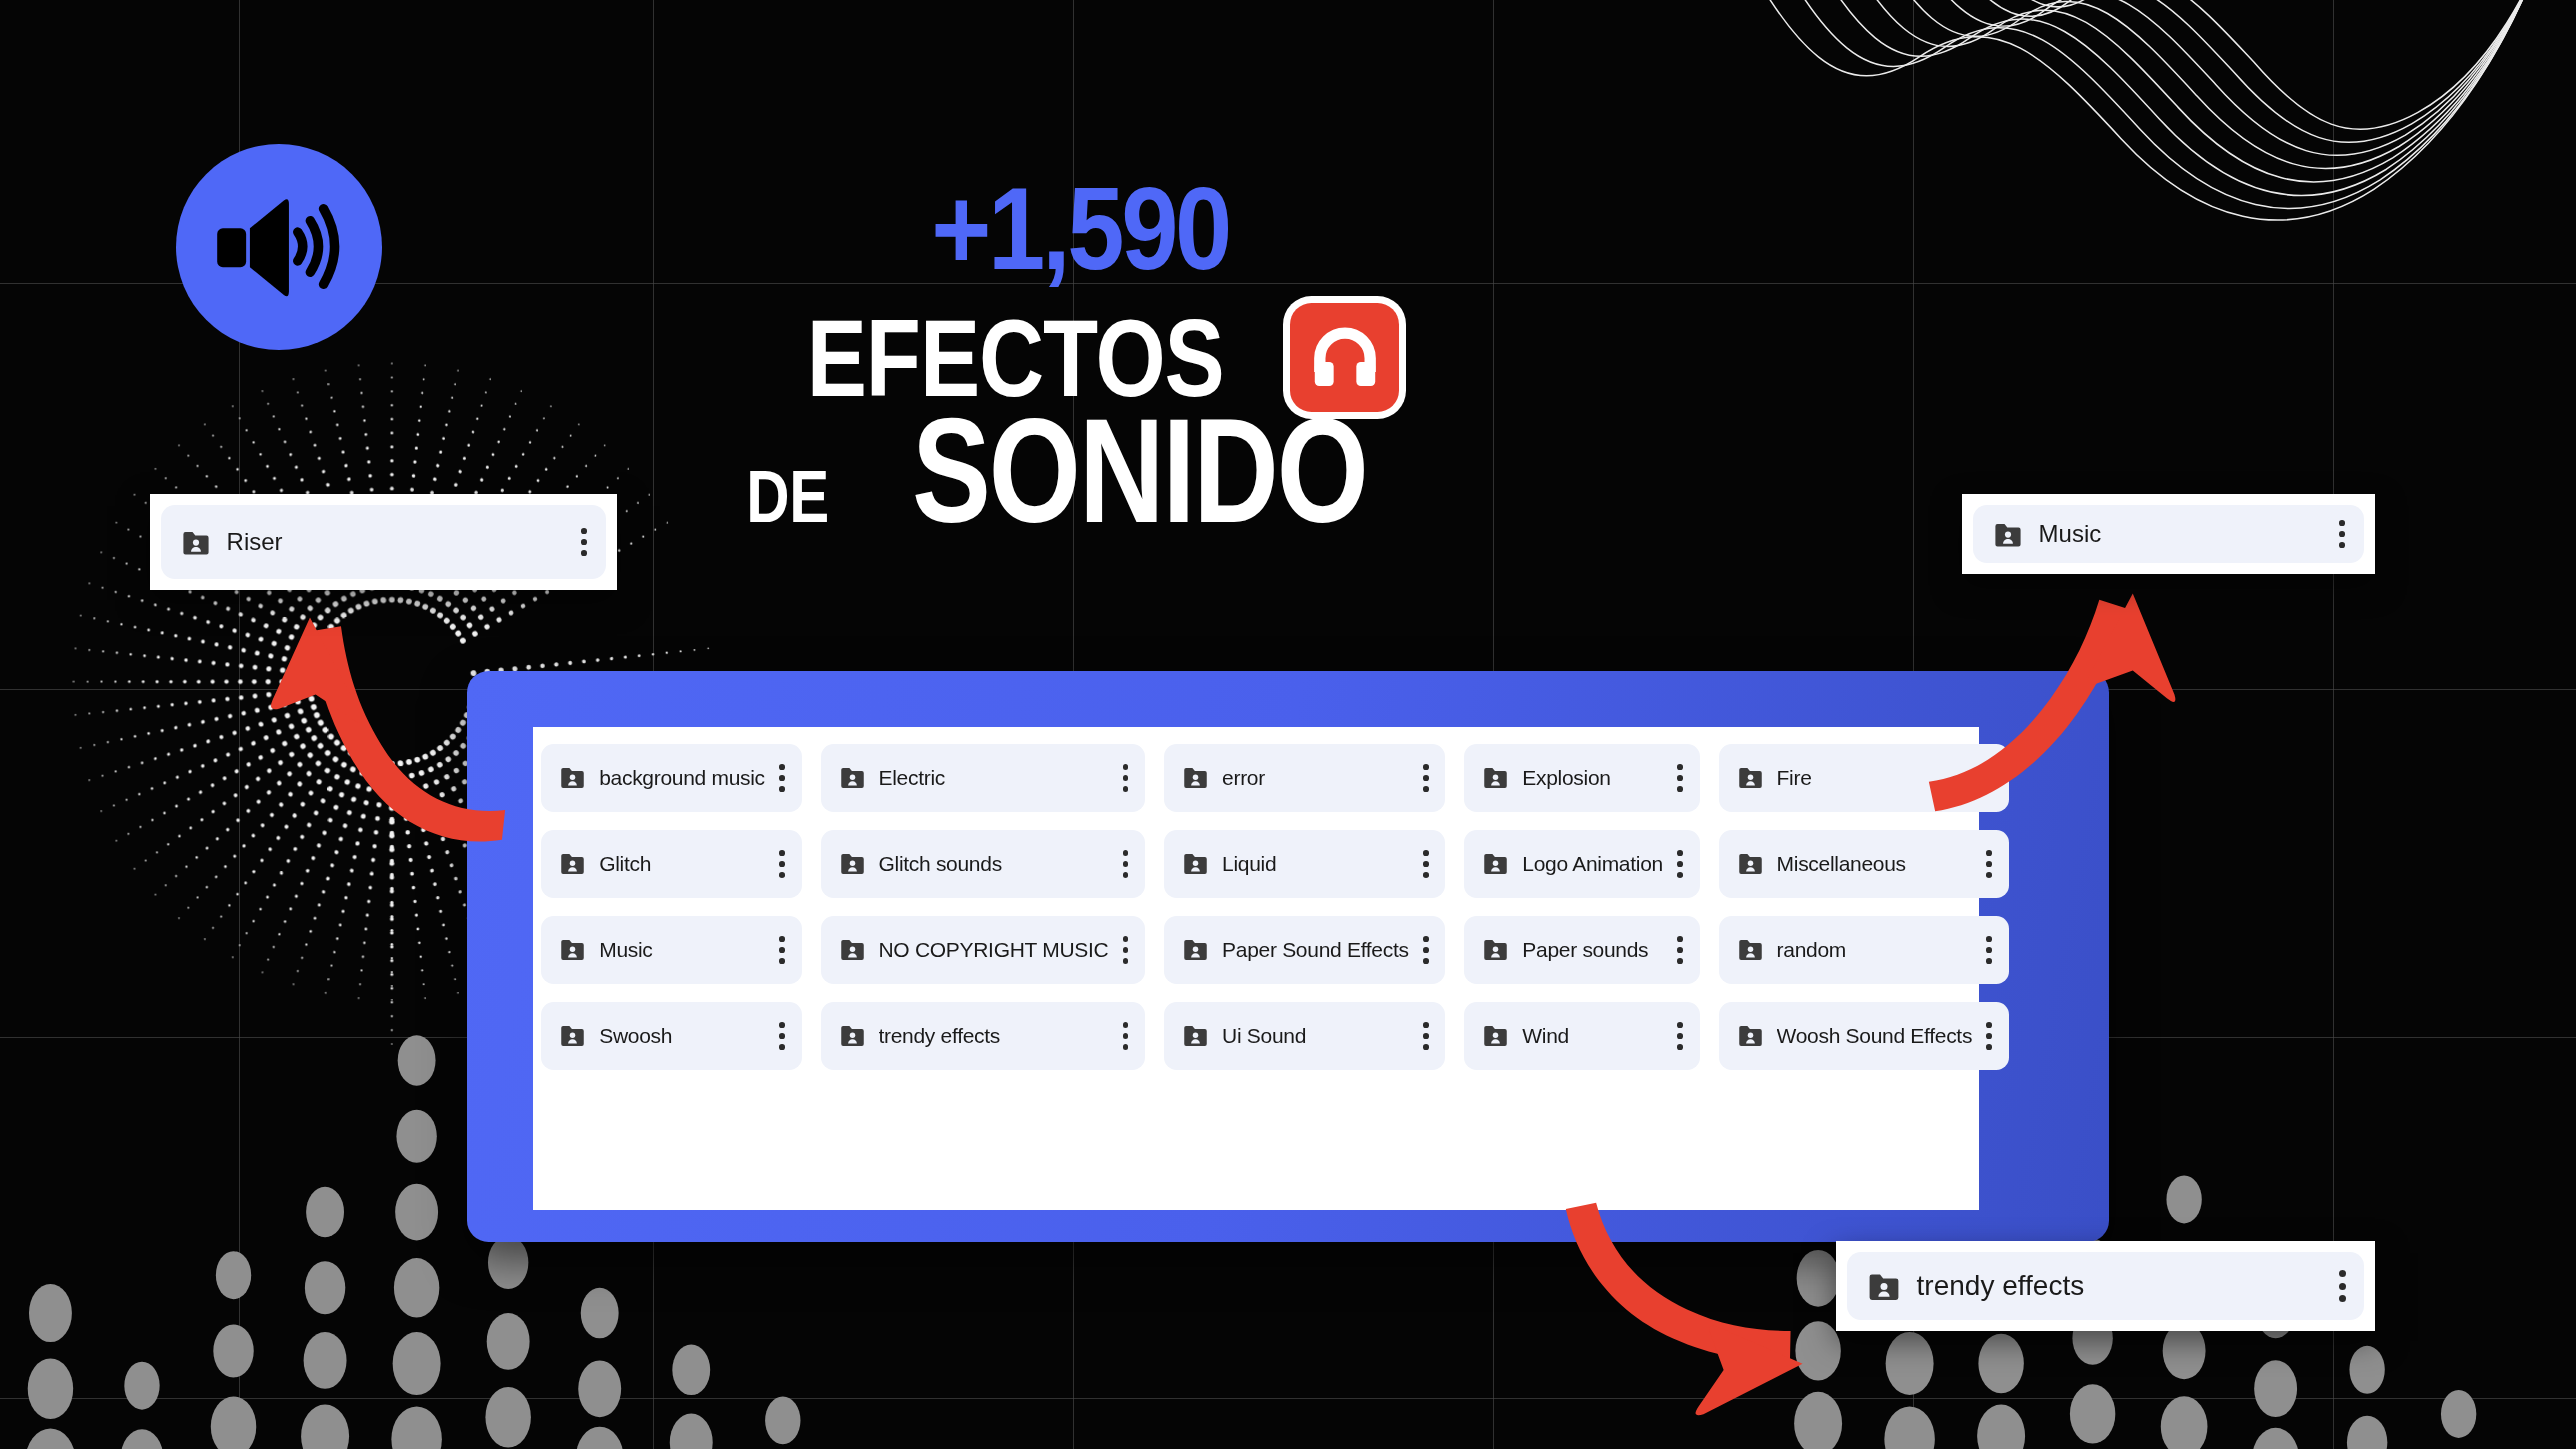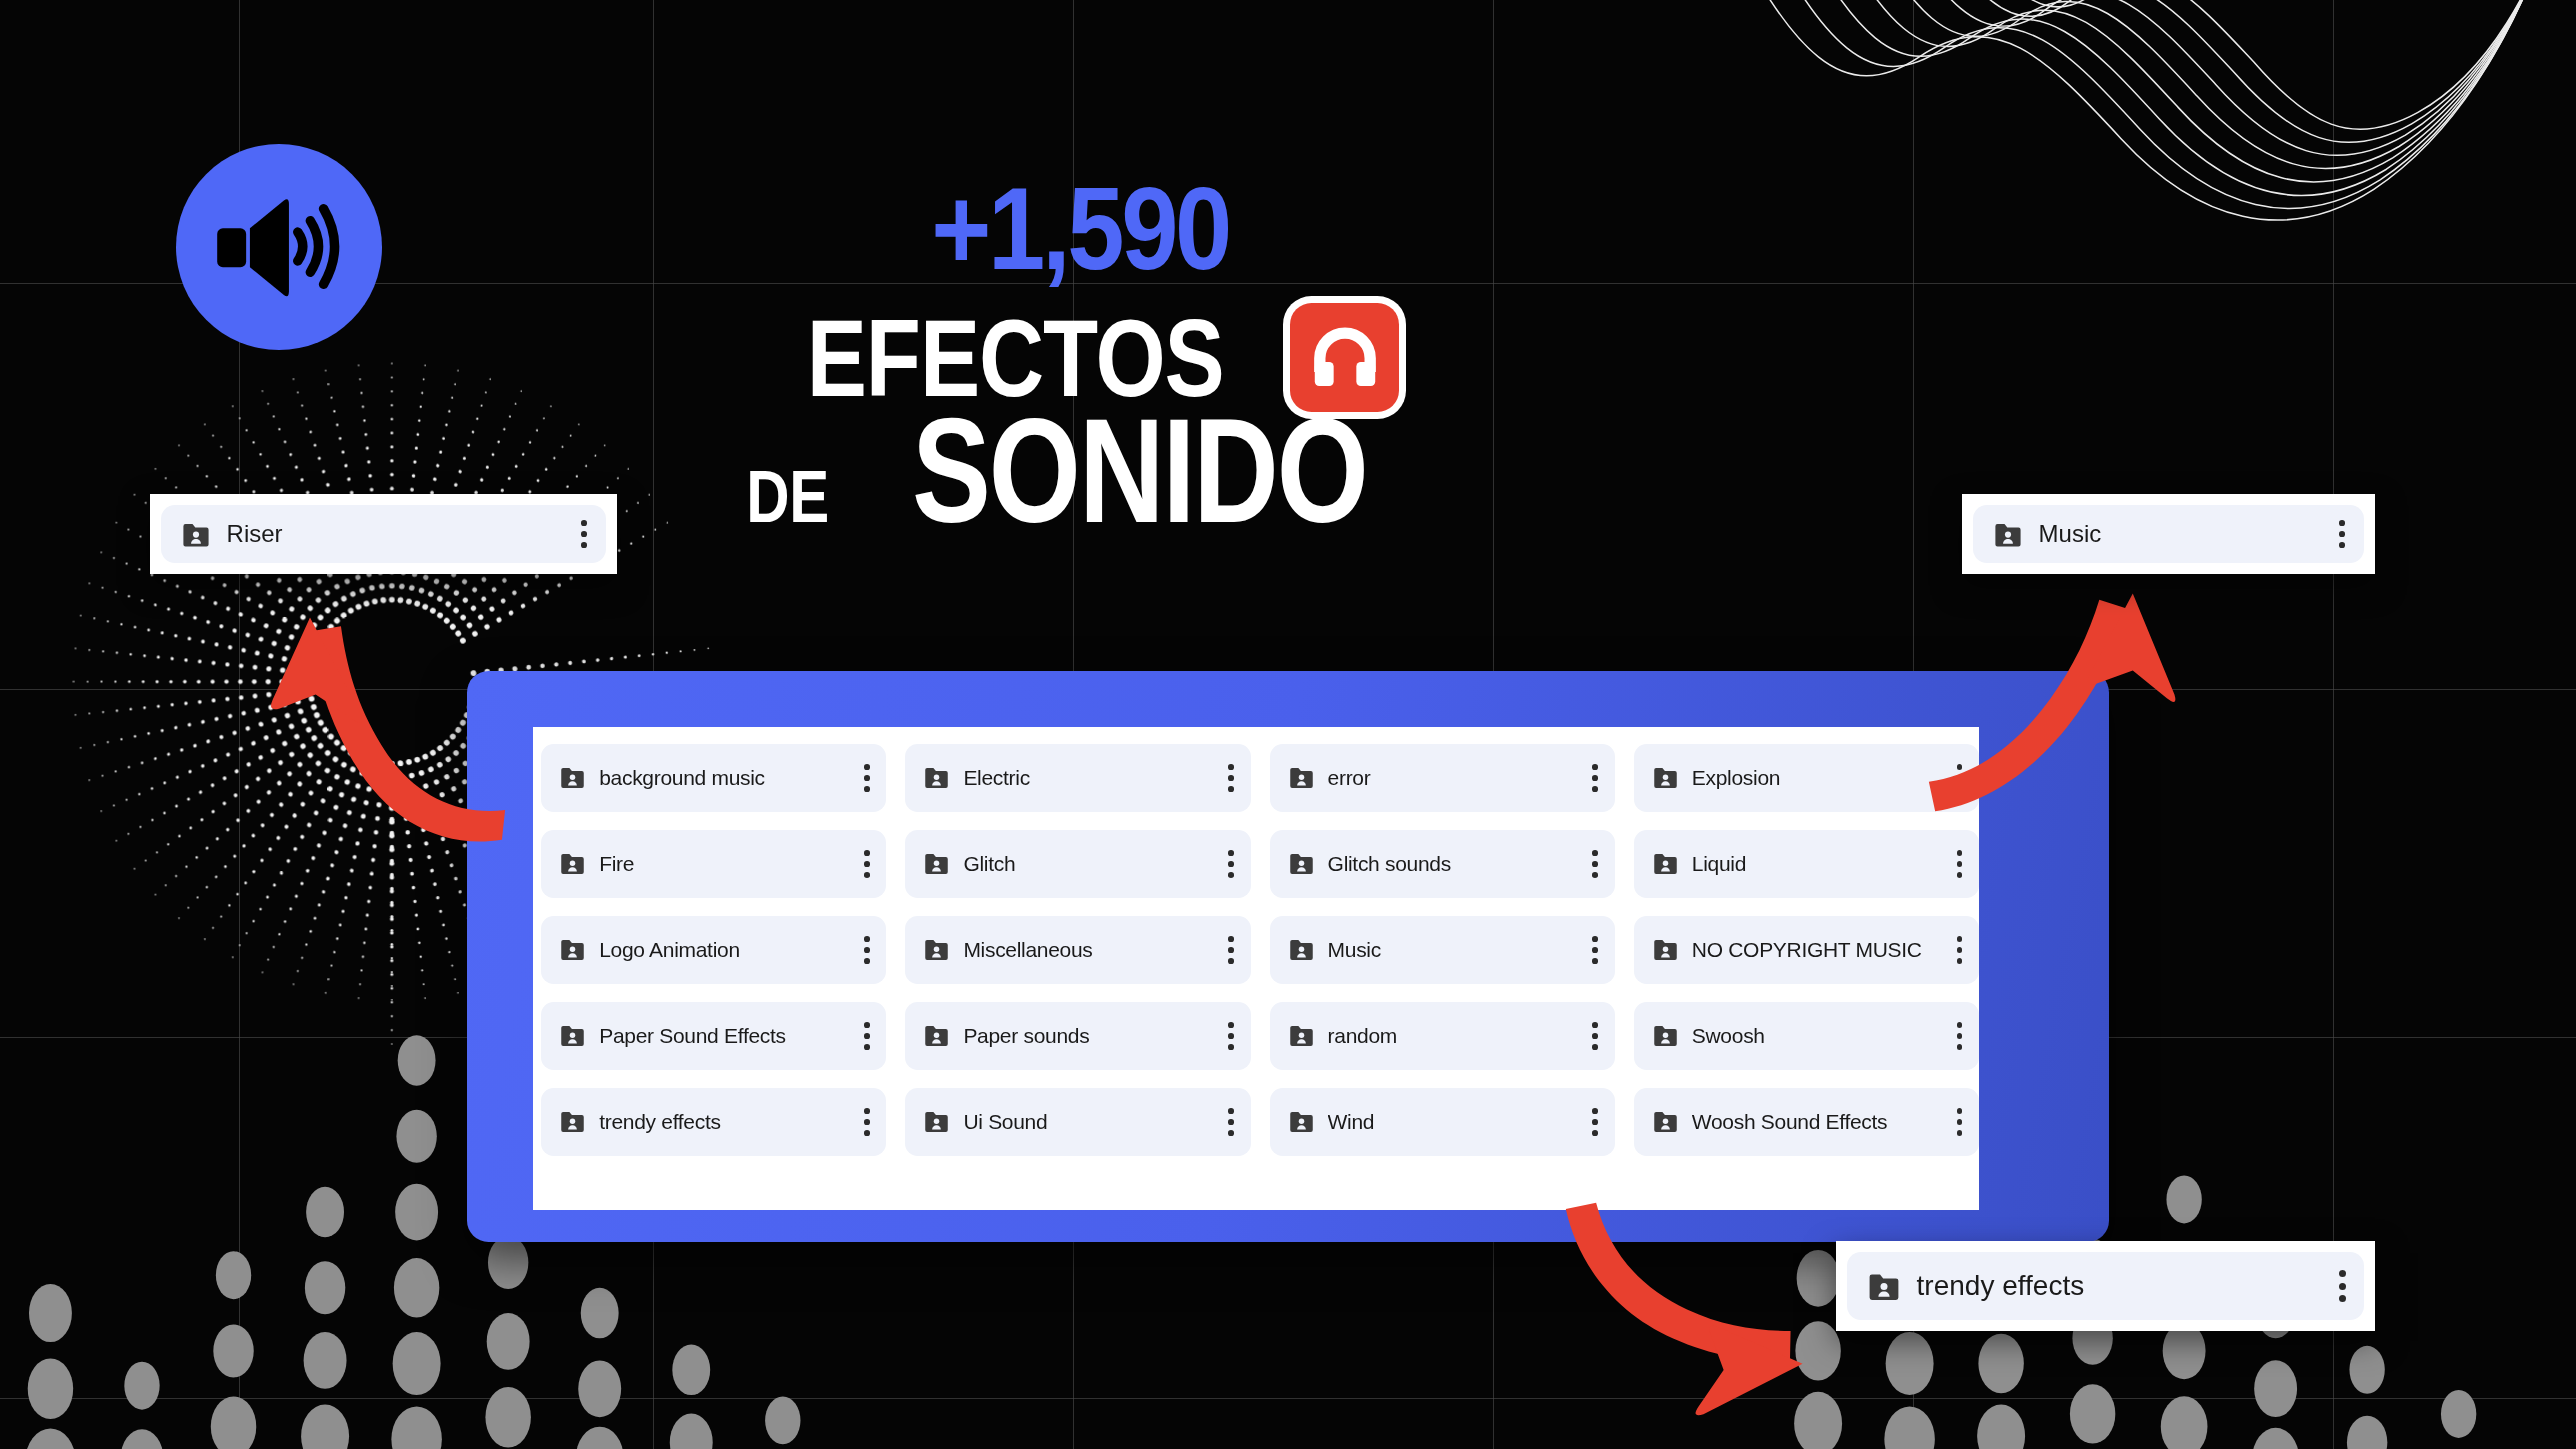--- a/index.html
+++ b/index.html
@@ -56,21 +56,21 @@
   
   #main-panel{
     position:absolute; left:467px; top:671px; width:1642px; height:571px;
     background:linear-gradient(100deg,#5068f5 0%,#4a60ec 48%,#3a4fc7 100%);
     border-radius:21.5px; z-index:5;
     box-shadow:0 17.7px 44px rgba(0,0,0,.55);
   }
   #folder-grid{
     position:absolute; left:66px; top:56px; width:1446px; height:483px;
     background:#fff;
-    display:grid; grid-template-columns:repeat(4,1fr); grid-auto-rows:86px;
+    display:grid; grid-template-columns:repeat(5,1fr); grid-auto-rows:86px;
     column-gap:19px; row-gap:0px;
     padding:8.8px 0 0 8.2px;
     align-content:start;
   }
   .folder-row{
     height:68px; background:#eff2fa; border-radius:12.6px;
     display:flex; align-items:center; padding:0 16.4px 0 19px; gap:14px;
     margin-top:8.2px;
   }
   .folder-row .fname{
@@ -86,21 +86,21 @@
   .float-card{
     position:absolute; z-index:9; background:#fff; padding:10.7px;
     box-shadow:0 11.4px 29px rgba(0,0,0,.5);
   }
   .float-inner{
     background:#eff2fa; border-radius:14px; height:100%;
     display:flex; align-items:center; gap:16.4px; padding:0 19px 0 21.5px;
   }
   .float-inner .fname{ flex:1; color:#1a1a1a; white-space:nowrap; }
 
-  #card-riser{ left:150px; top:494px; width:467px; height:80px; }
+  #card-riser{ left:150px; top:494px; width:467px; height:96px; }
   #card-riser .float-inner .fname{ font-size:24px; }
   #card-riser .folder-ico{ width:28px; height:25px; }
 
   #card-music{ left:1962px; top:494px; width:413px; height:80px; }
   #card-music .float-inner .fname{ font-size:24px; }
   #card-music .folder-ico{ width:28px; height:25px; }
 
   #card-trendy{ left:1836px; top:1241px; width:539px; height:90px; }
   #card-trendy .float-inner .fname{ font-size:28px; }
   #card-trendy .folder-ico{ width:32px; height:28px; }

